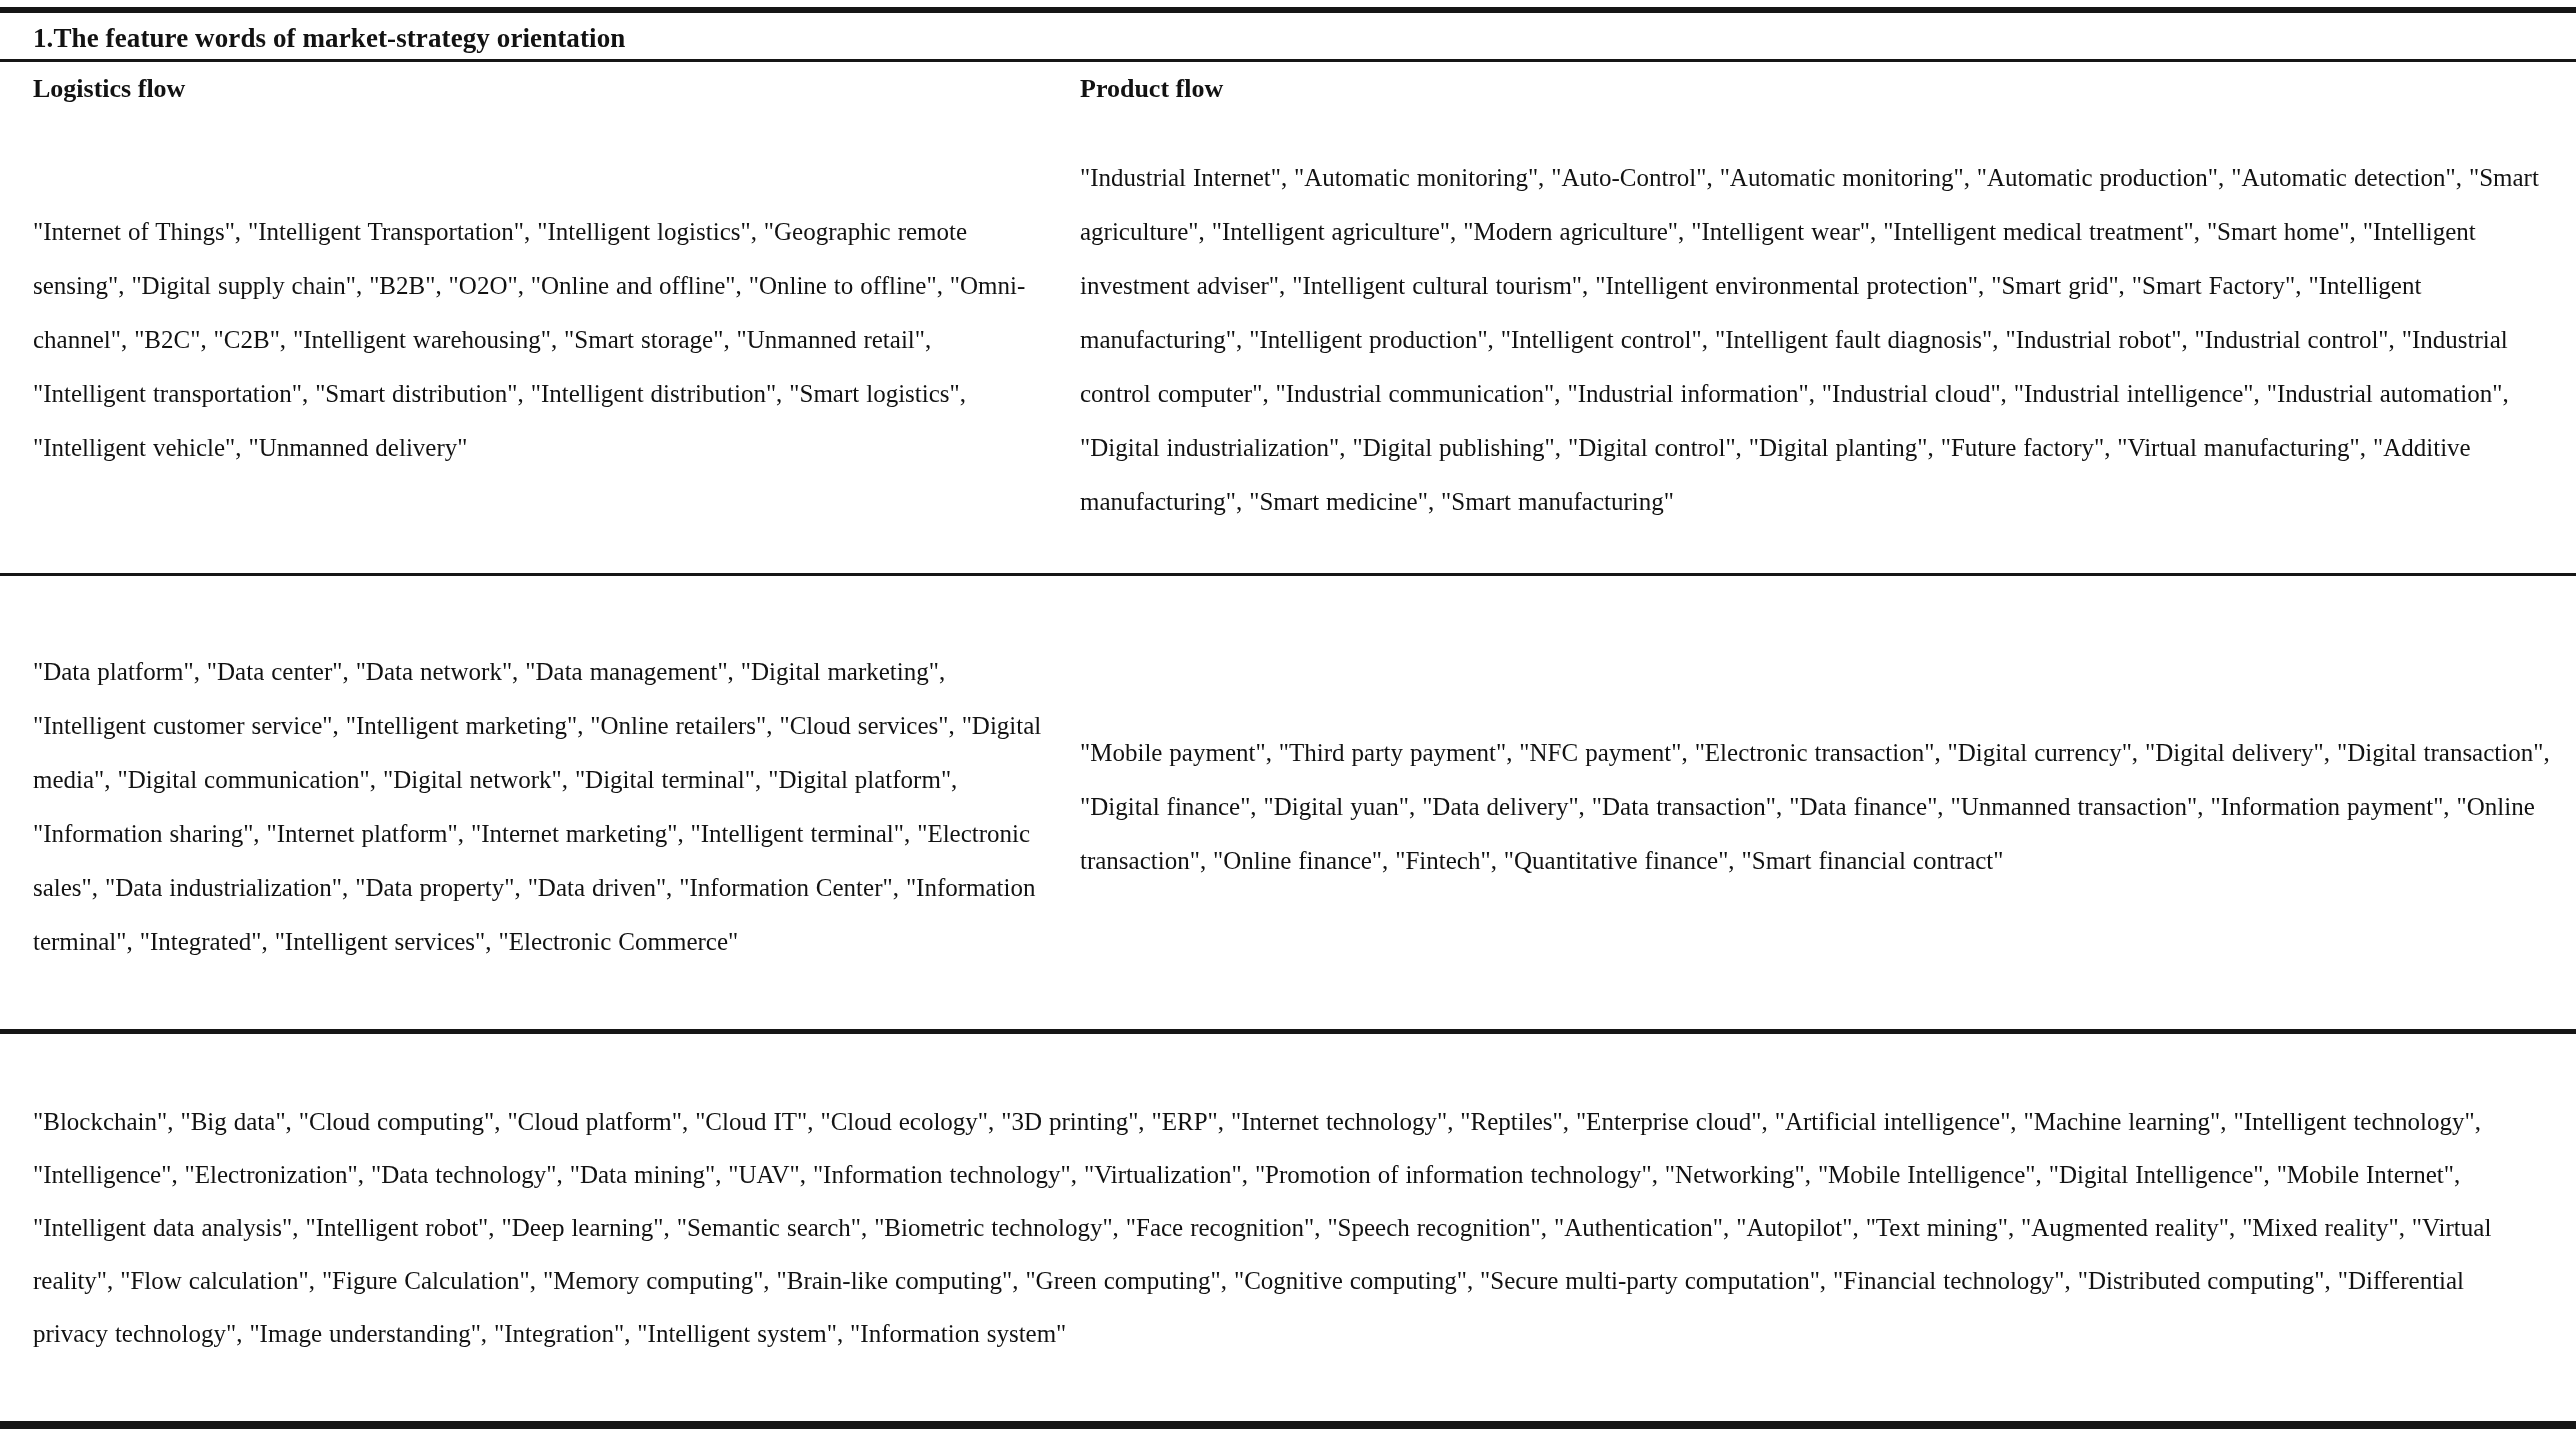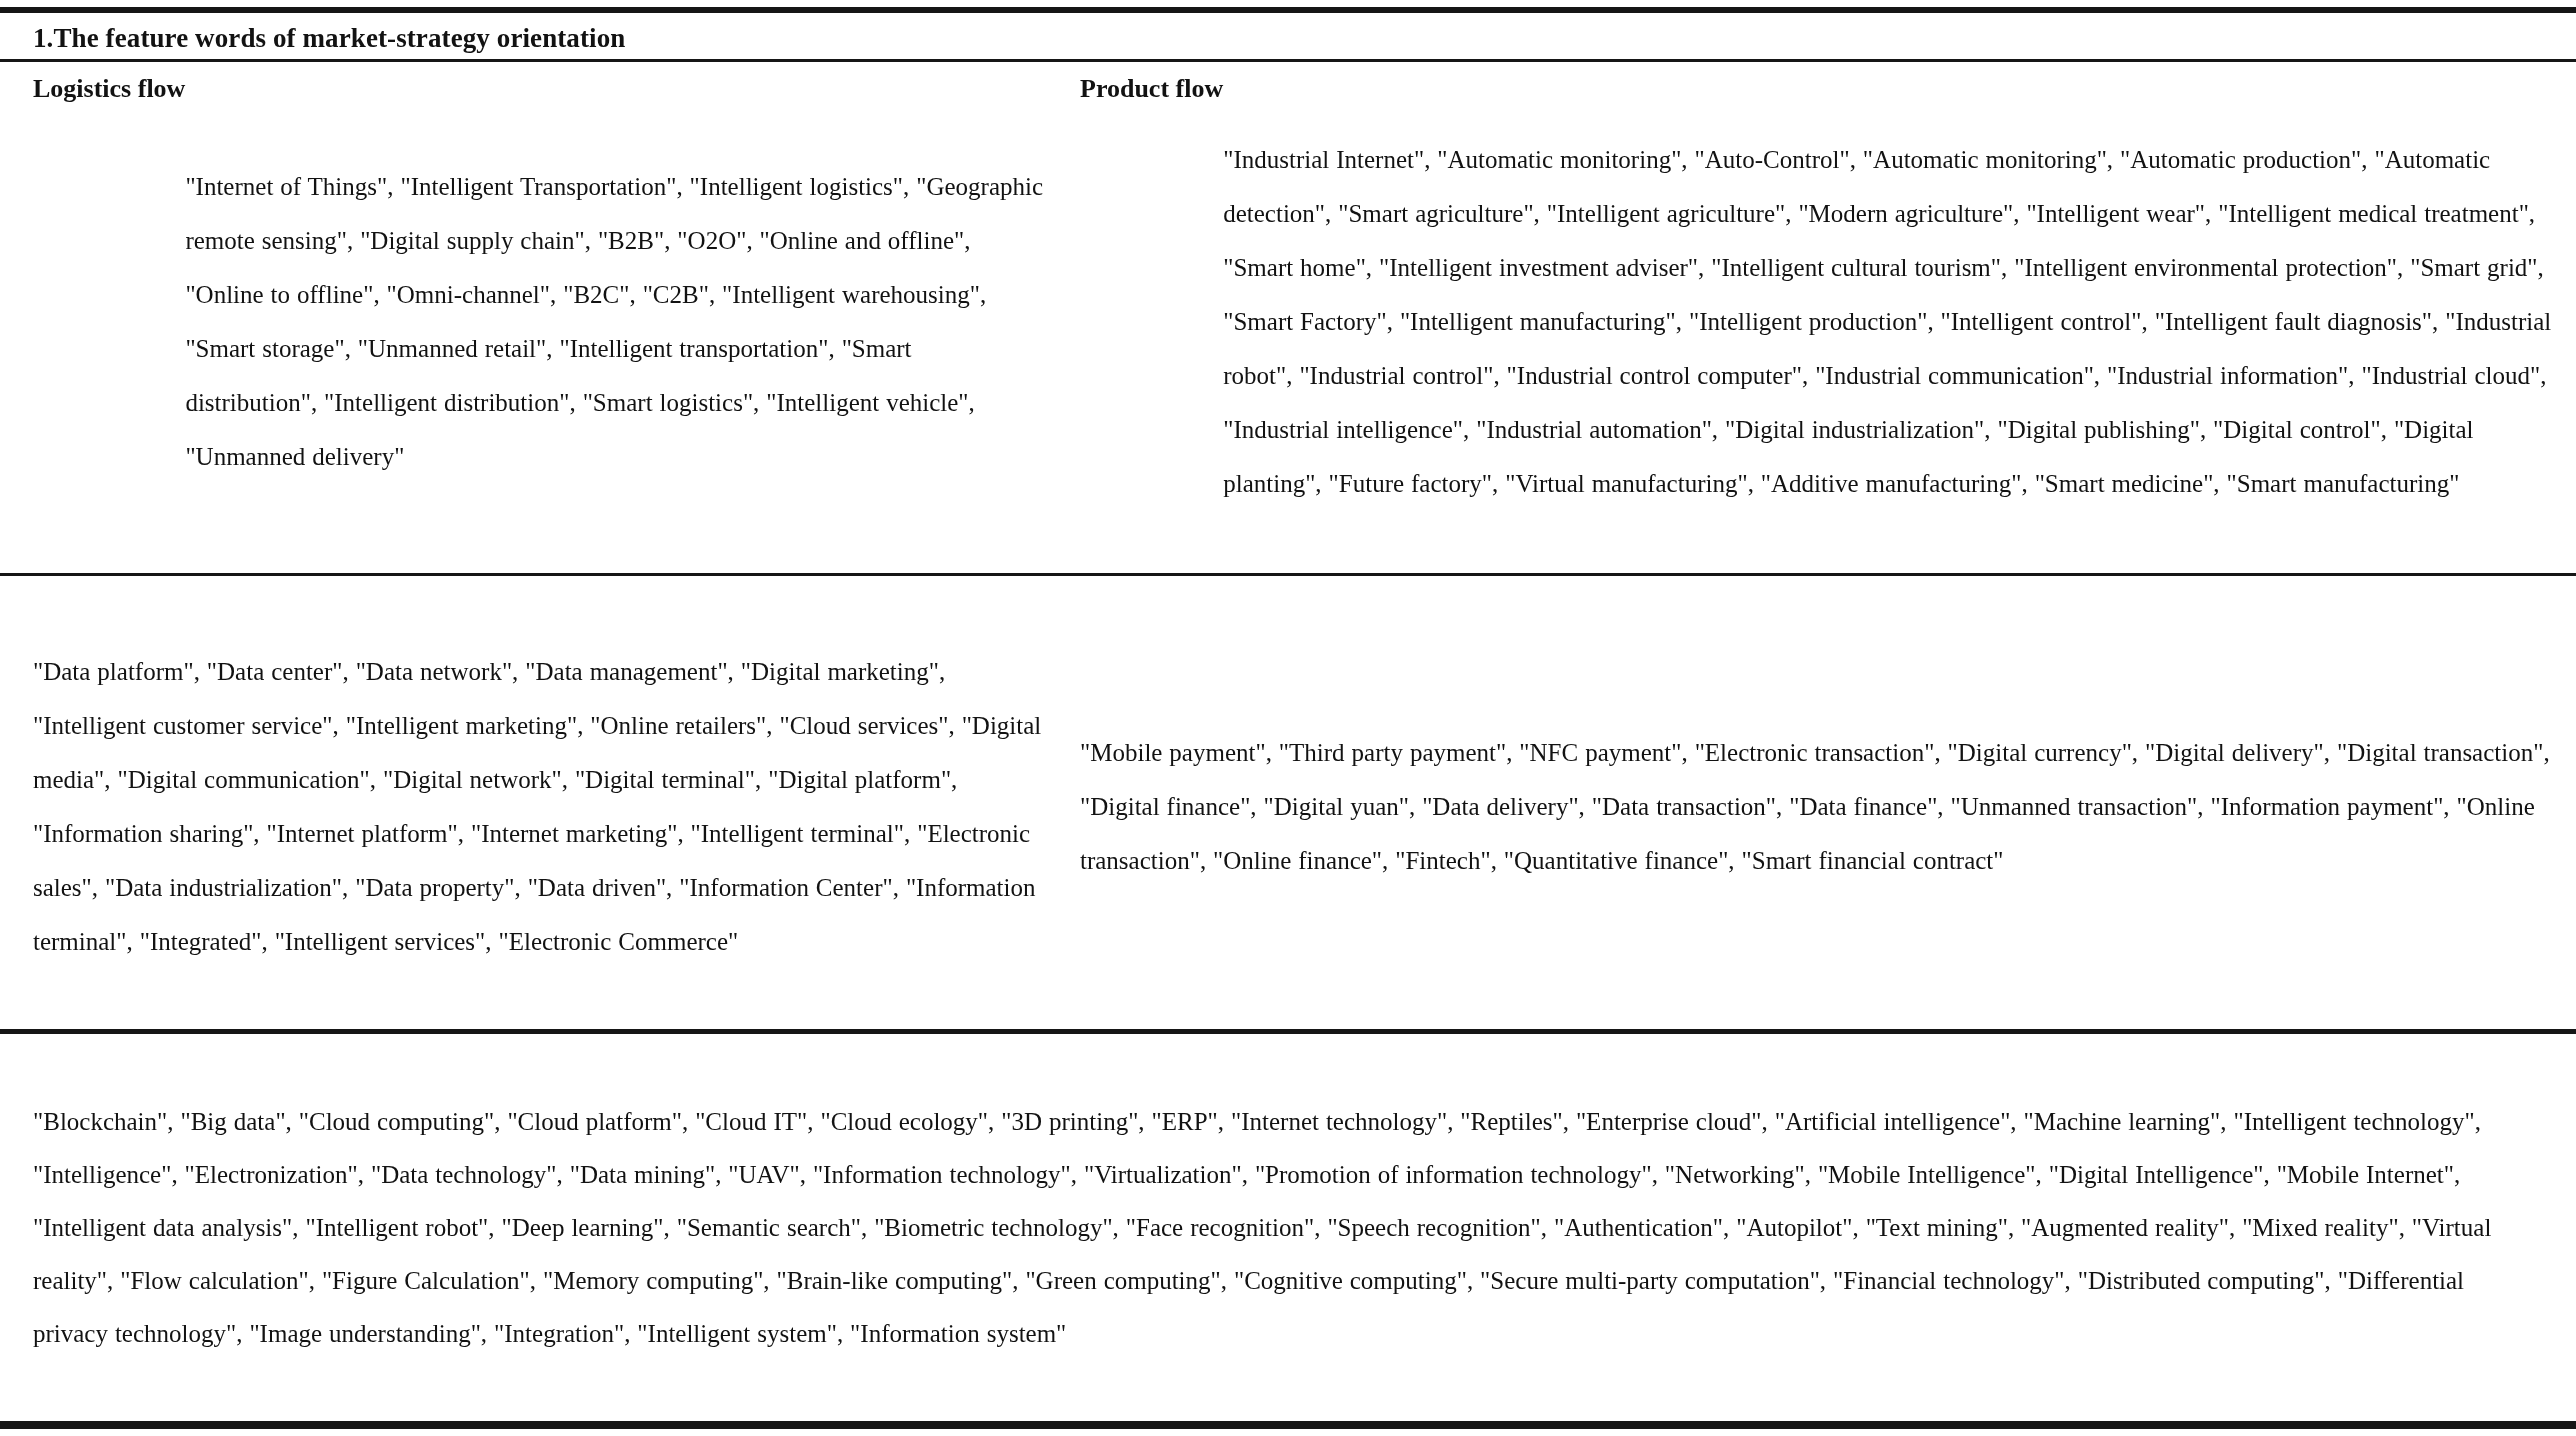--- a/index.html
+++ b/index.html
@@ -55,21 +55,21 @@
     flex: 0 0 514px;
     border-bottom: 3.6px solid #161616;
   }
   .row-b {
     flex: 0 0 458px;
     border-bottom: 5.1px solid #161616;
   }
   .cell {
     box-sizing: border-box;
     display: flex;
-    flex-direction: row;
+    flex-direction: column;
     padding-top: 8.7px;
     overflow: hidden;
   }
   .cell-left {
     flex: 0 0 1061px;
     padding-left: 33px;
     padding-right: 16px;
   }
   .cell-right {
     flex: 1 1 auto;

